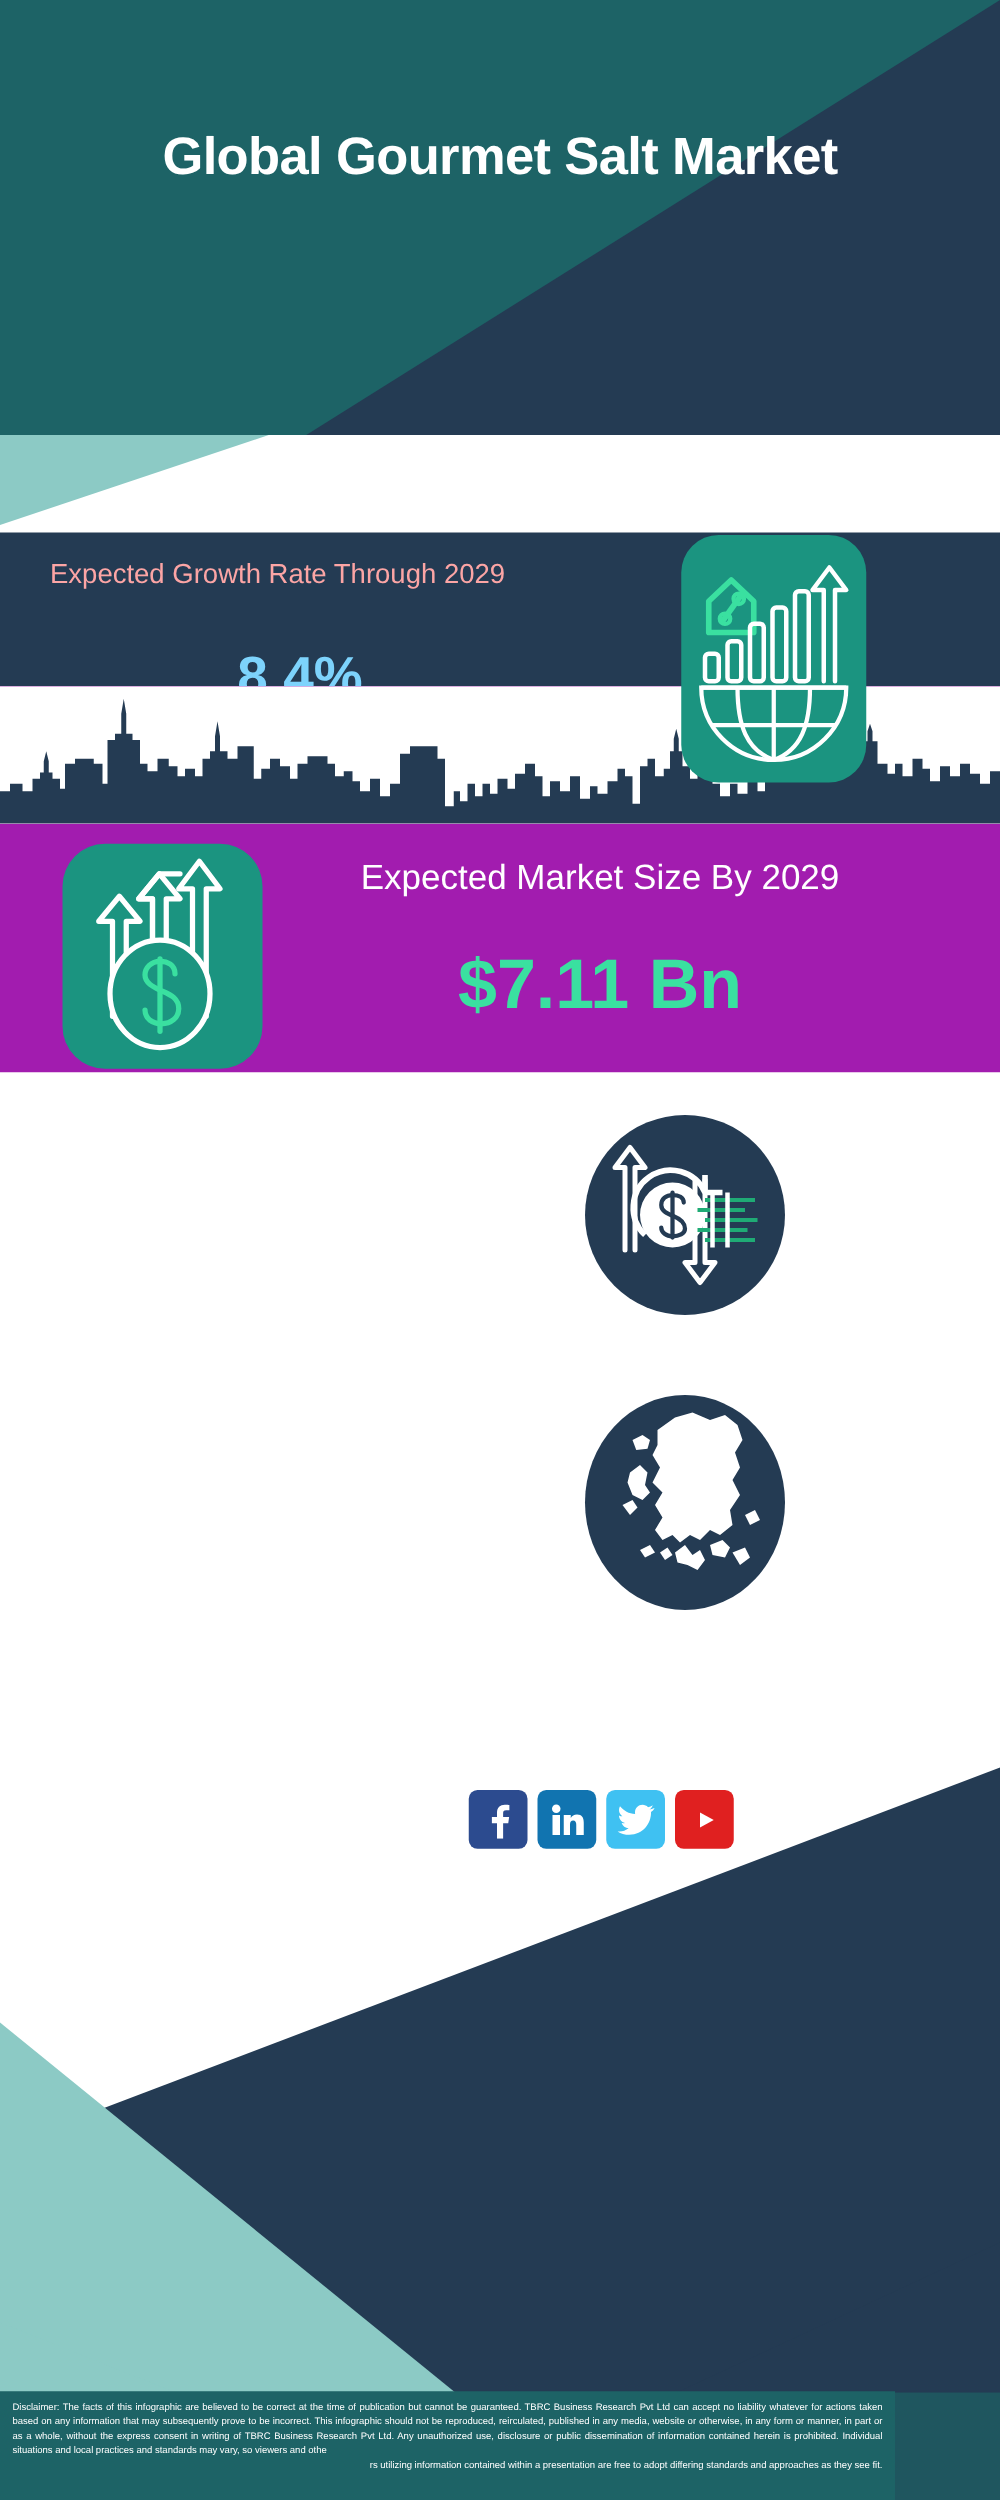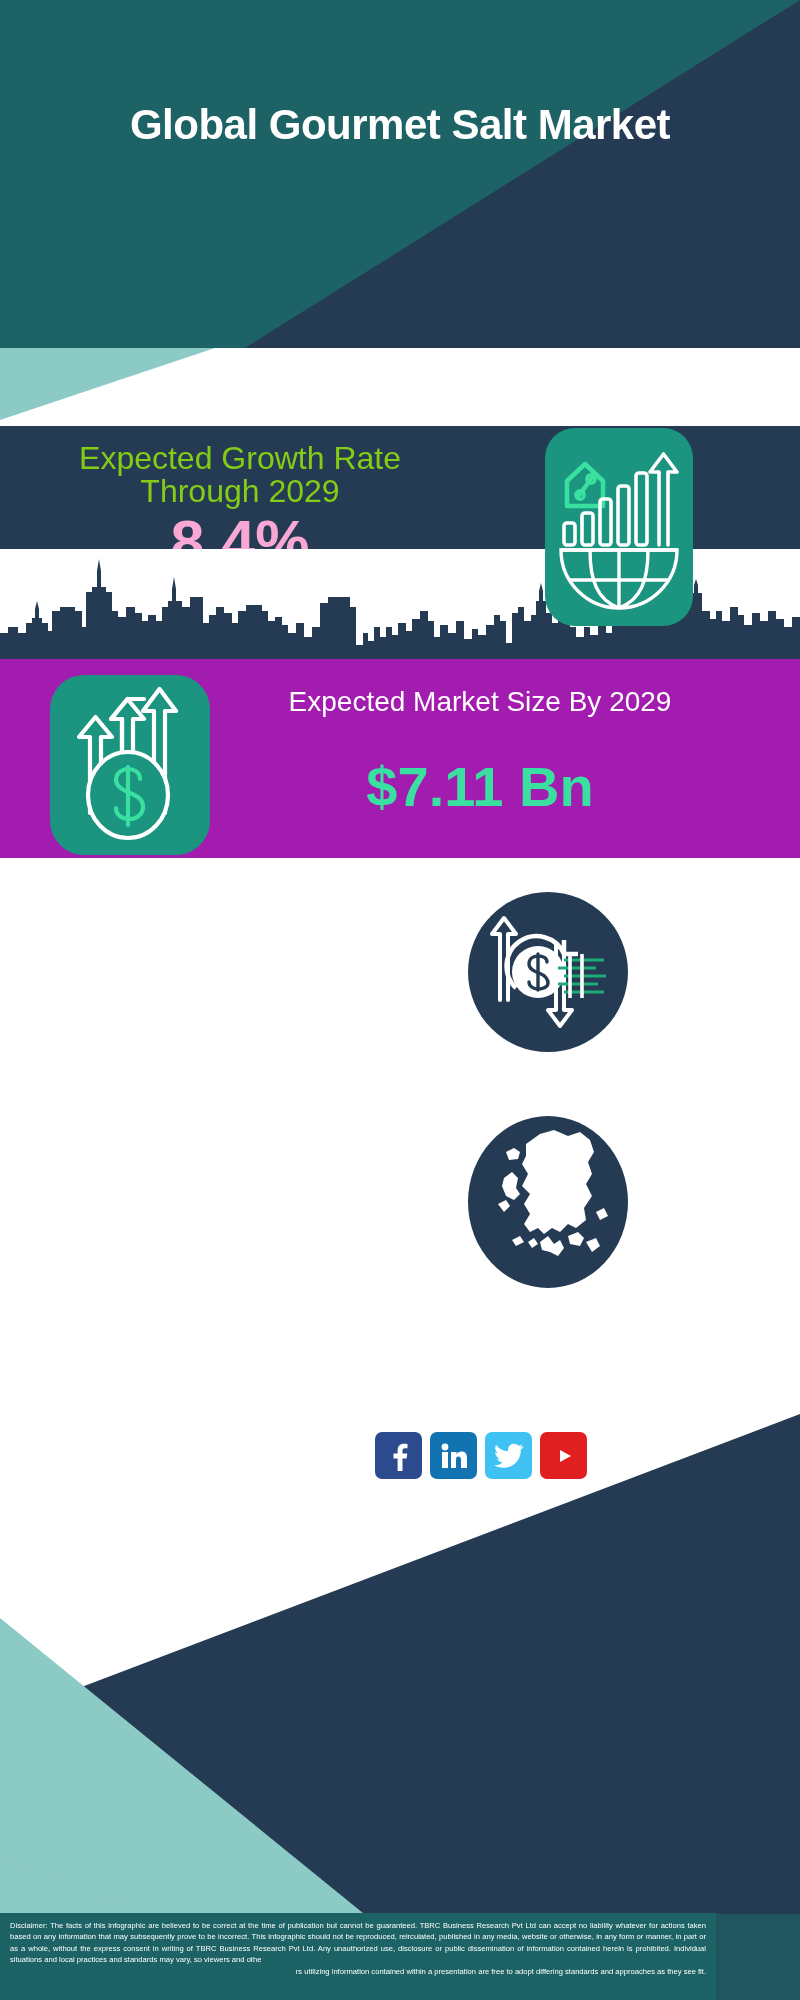--- a/index.html
+++ b/index.html
@@ -23,26 +23,26 @@
     z-index:3;
   }
 
   
   .white-band{position:absolute;left:0;top:348px;width:800px;height:78px;background:#ffffff;overflow:hidden;}
   .band-tri{position:absolute;left:0;top:0;}
 
   
   .growth{position:absolute;left:0;top:426px;width:800px;height:123px;background:#243b53;}
   .growth-label{
-    position:absolute;left:40px;top:16px;width:400px;text-align:center;
-    color:#84cc16;font-size:32px;line-height:33px;
+    position:absolute;left:40px;top:16px;width:400px;text-align:left;
+    color:#fca5a5;font-size:22px;line-height:33px;
   }
   .growth-value{
     position:absolute;left:40px;top:88px;width:400px;text-align:center;
-    color:#f9a8d4;font-size:61px;line-height:56px;font-weight:bold;
+    color:#7dd3fc;font-size:44px;line-height:56px;font-weight:bold;
   }
   .growth-icon-box{
     position:absolute;left:545px;top:-75px;width:148px;height:200px;
     background:#1b9480;border-radius:30px;overflow:hidden;
   }
 
   
   .skyline-wrap{position:absolute;left:0;top:549px;width:800px;height:309px;background:#a21caf;overflow:hidden;}
   .skyline-white{position:absolute;left:0;top:0;width:800px;height:110px;background:#ffffff;overflow:hidden;}
   .skyline-svg{position:absolute;left:0;top:0;width:800px;height:110px;display:block;}

